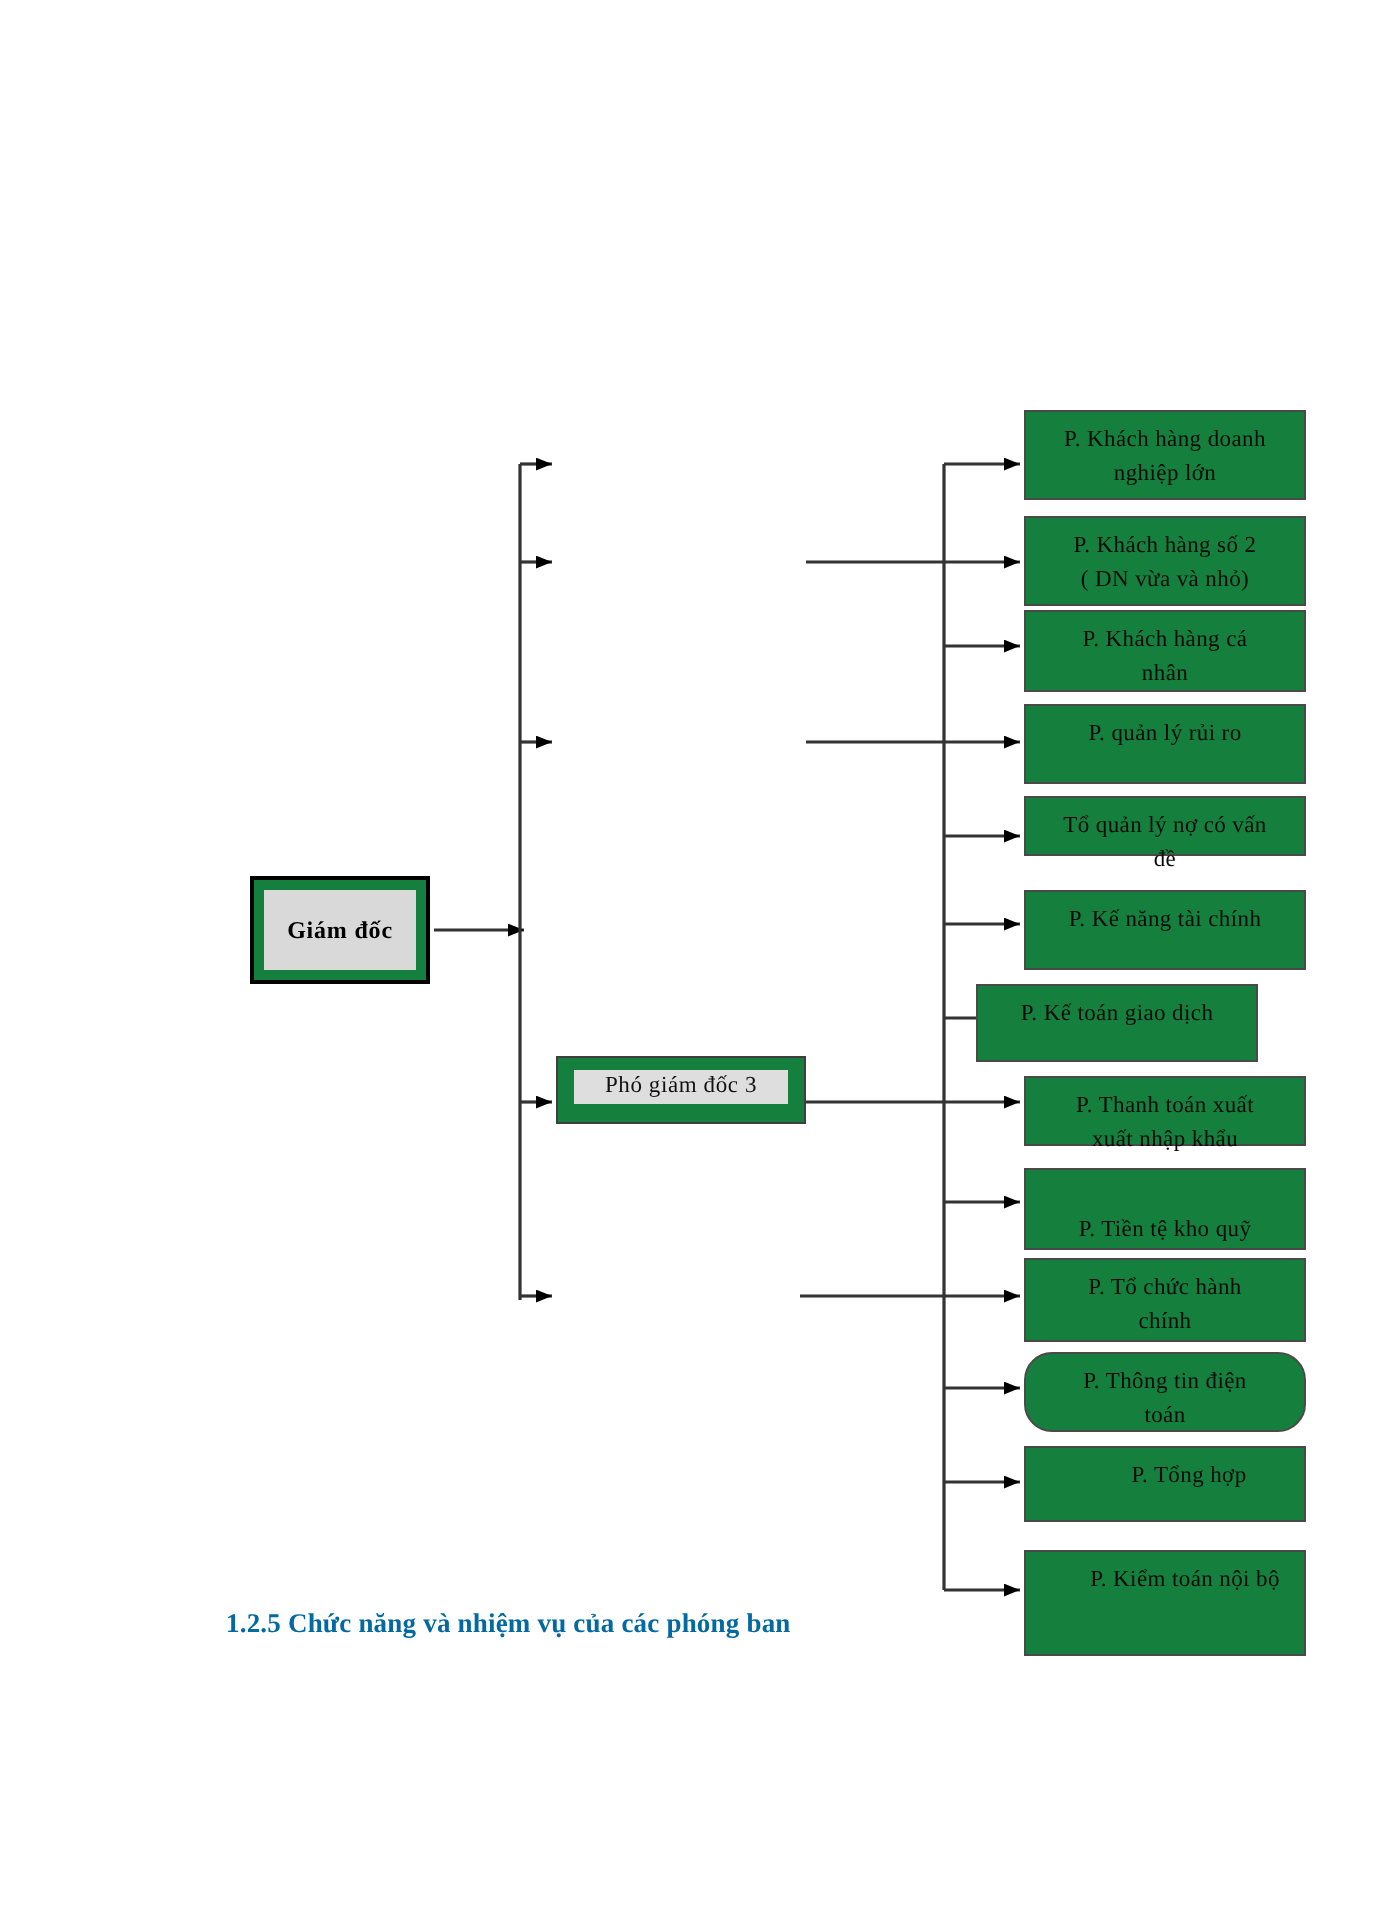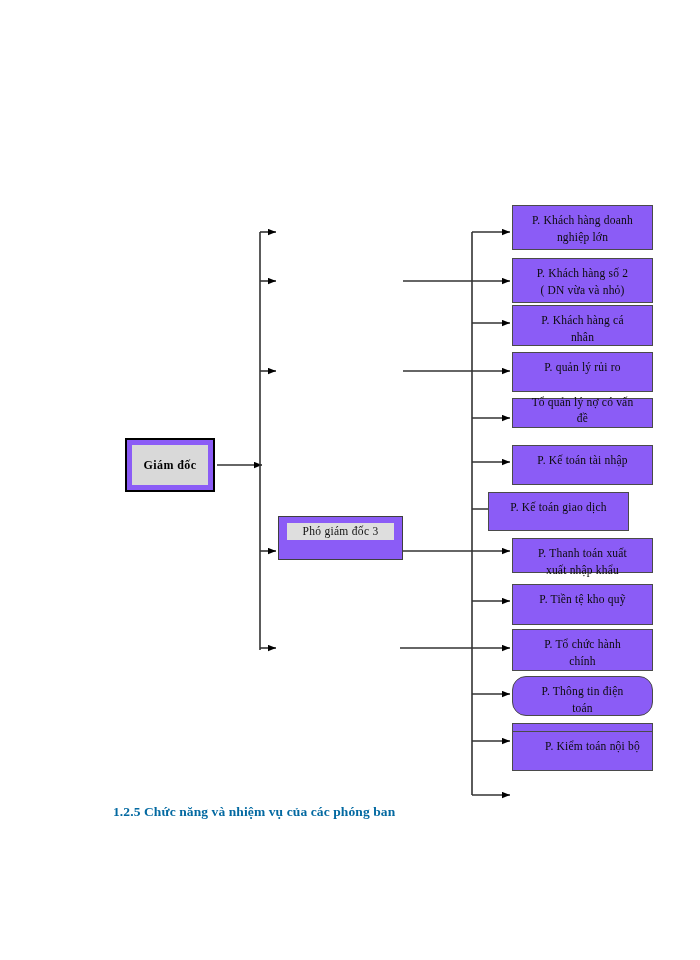--- a/index.html
+++ b/index.html
@@ -21,21 +21,21 @@
   #chart-layer {
     position: absolute;
     left: 0;
     top: 0;
     width: 700px;
     height: 960px;
   }
   .node {
     position: absolute;
     box-sizing: border-box;
-    background: #8b5cf6;
+    background: #15803d;
     font-family: Liberation Serif, serif;
   }
 
   
   .root-node {
     border: 2px solid #000000;
     padding: 5px;
   }
   .root-fill {
     width: 100%;
@@ -144,62 +144,62 @@
   </svg>
 
   <div class="node root-node" style="left:125px; top:438px; width:90px; height:54px;">
     <div class="root-fill">
       <span class="root-label">Giám đốc</span>
     </div>
   </div>
 
 
 
-  <div class="node deputy-node deputy-3" style="left:278px; top:516px; width:125px; height:44px;">
+  <div class="node deputy-node deputy-3" style="left:278px; top:528px; width:125px; height:34px;">
     <div class="deputy-band">Phó giám đốc 3</div>
   </div>
 
 
   <div id="dept-container">
       <div class="node dept-node" style="left: 512px; top: 205px; width: 141px; height: 45px;">
         <div class="dept-label">P. Khách hàng  doanh<br>nghiệp  lớn</div>
       </div>
       <div class="node dept-node" style="left: 512px; top: 258px; width: 141px; height: 45px;">
         <div class="dept-label">P. Khách hàng số 2<br>( DN vừa và nhỏ)</div>
       </div>
       <div class="node dept-node" style="left: 512px; top: 305px; width: 141px; height: 41px;">
         <div class="dept-label">P. Khách hàng cá<br>nhân</div>
       </div>
       <div class="node dept-node" style="left: 512px; top: 352px; width: 141px; height: 40px;">
         <div class="dept-label">P. quản lý rủi ro</div>
       </div>
-      <div class="node dept-node" style="left: 512px; top: 398px; width: 141px; height: 30px; align-items: flex-end;">
+      <div class="node dept-node" style="left: 512px; top: 398px; width: 141px; height: 30px;">
         <div class="dept-label">Tổ quản lý nợ có vấn<br>đề</div>
       </div>
       <div class="node dept-node" style="left: 512px; top: 445px; width: 141px; height: 40px;">
-        <div class="dept-label">P. Kế toán tài nhập</div>
+        <div class="dept-label">P. Kế năng tài chính</div>
       </div>
       <div class="node dept-node" style="left: 488px; top: 492px; width: 141px; height: 39px;">
         <div class="dept-label">P. Kế toán giao dịch</div>
       </div>
       <div class="node dept-node" style="left: 512px; top: 538px; width: 141px; height: 35px;">
         <div class="dept-label">P. Thanh toán xuất<br>xuất nhập khẩu</div>
       </div>
-      <div class="node dept-node" style="left: 512px; top: 584px; width: 141px; height: 41px;">
+      <div class="node dept-node" style="left: 512px; top: 584px; width: 141px; height: 41px; align-items: flex-end;">
         <div class="dept-label">P. Tiền tệ kho quỹ</div>
       </div>
       <div class="node dept-node" style="left: 512px; top: 629px; width: 141px; height: 42px;">
         <div class="dept-label">P. Tổ chức hành<br>chính</div>
       </div>
       <div class="node dept-node" style="left: 512px; top: 676px; width: 141px; height: 40px; border-radius: 14px;">
         <div class="dept-label">P. Thông tin điện<br>toán</div>
       </div>
       <div class="node dept-node" style="left: 512px; top: 723px; width: 141px; height: 38px; padding-left: 24px;">
         <div class="dept-label">P. Tổng hợp</div>
       </div>
-      <div class="node dept-node" style="left: 512px; top: 731px; width: 141px; height: 40px; padding-left: 20px;">
+      <div class="node dept-node" style="left: 512px; top: 775px; width: 141px; height: 53px; padding-left: 20px;">
         <div class="dept-label">P. Kiểm toán nội bộ</div>
       </div>
     </div>
 
   <div class="caption" style="left:113px; top:804px;">1.2.5 Chức năng và nhiệm vụ của các phóng ban</div>
 
 </div>
 
 </body></html>

